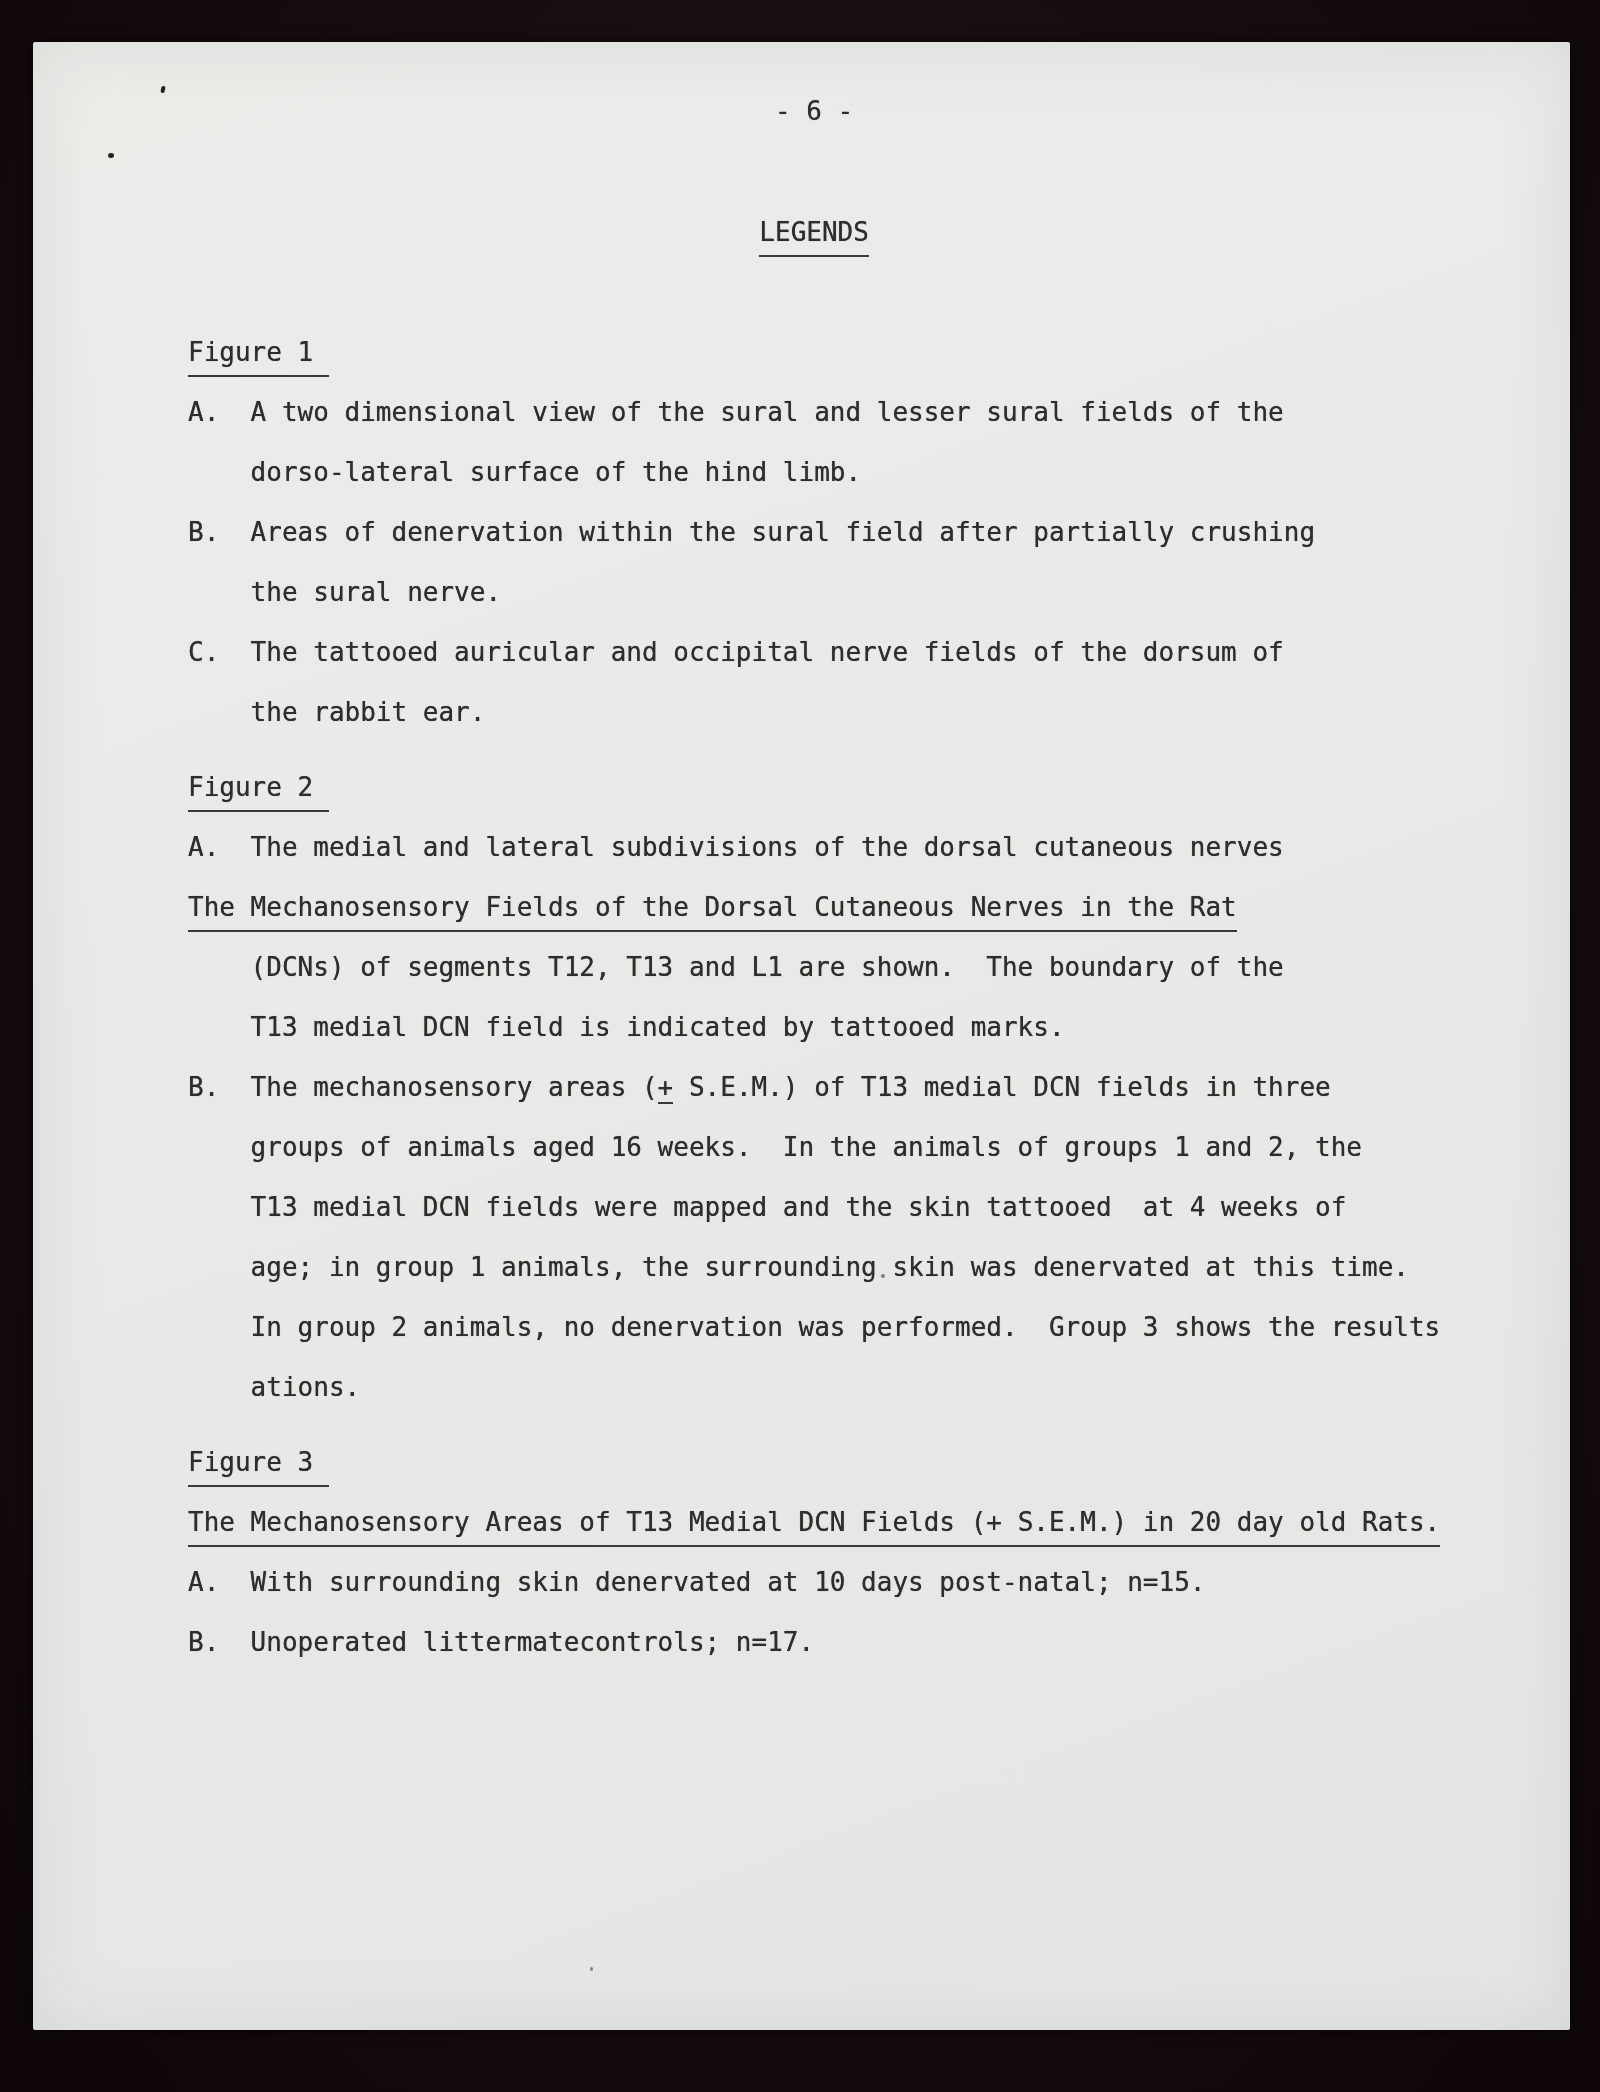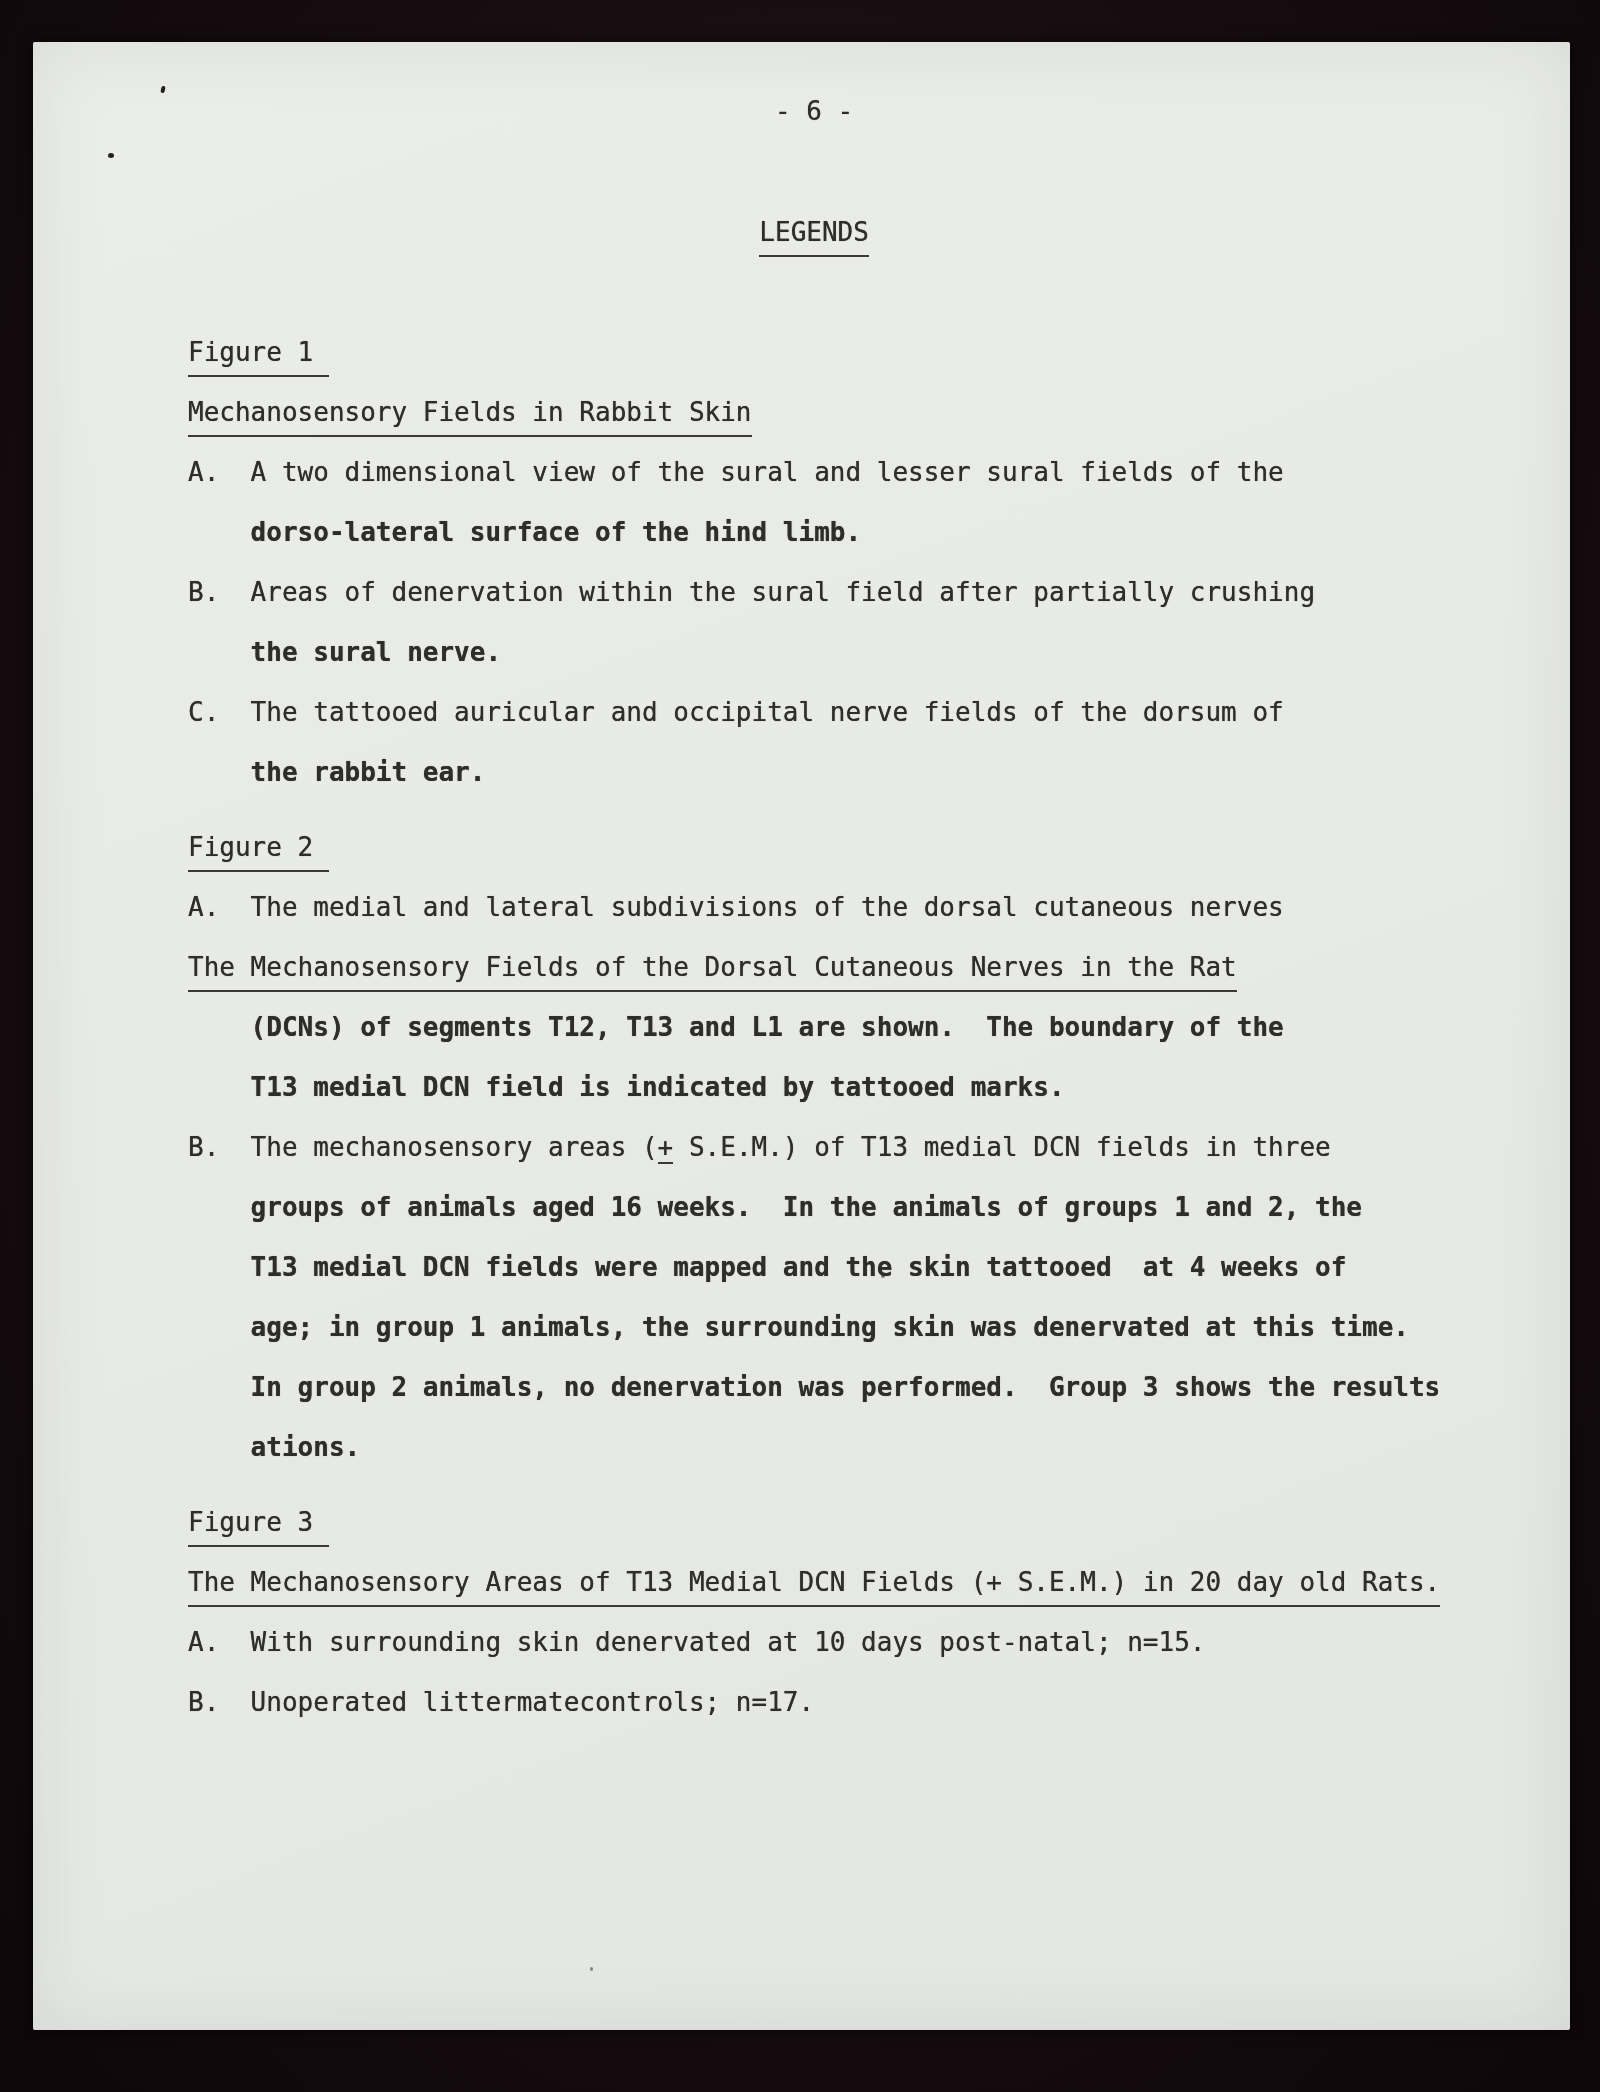--- a/index.html
+++ b/index.html
@@ -21,21 +21,21 @@
   }
   .line{height:60px;line-height:60px;white-space:pre;}
   .center{width:80ch;text-align:center;}
   #pagenum{margin-top:39px;}
   #legends{margin-top:61px;}
   .figlabel-first{margin-top:60px;}
   .figlabel-next{margin-top:15px;}
   .u{border-bottom:2px solid rgba(43,41,38,0.92);padding-bottom:8px;text-align:right;}
   .u-pad{padding-right:1ch;}
   .letter{display:inline-block;width:4ch;}
-  .cont{padding-left:4ch;font-weight:bold;}
+  .cont{padding-left:4ch;}
   .pm{border-bottom:2px solid rgba(43,41,38,0.92);}
   .speck{position:absolute;background:#24201d;border-radius:50%;}
   .s1{left:128px;top:44px;width:4px;height:7px;transform:rotate(14deg);border-radius:2px;}
   .s2{left:75px;top:111px;width:6px;height:5px;}
   .s3{left:848px;top:1232px;width:4px;height:4px;opacity:.55;}
   .s4{left:557px;top:1925px;width:3px;height:4px;opacity:.5;}
 </style>
 </head>
 <body>
 
@@ -47,21 +47,20 @@
     <div class="speck s4"></div>
 
     <div class="textcol">
 
       <div id="pagenum" class="line center">- 6 -</div>
 
       <div id="legends" class="line center"><span class="u">LEGENDS</span></div>
 
       <section>
         <div class="line figlabel-first"><span class="u u-pad">Figure 1</span></div>
-        <div class="line"><span class="u">Mechanosensory Fields in Rabbit Skin</span></div>
         <div class="line"><span class="letter">A.</span><span>A two dimensional view of the sural and lesser sural fields of the</span></div>
         <div class="line cont">dorso-lateral surface of the hind limb.</div>
         <div class="line"><span class="letter">B.</span><span>Areas of denervation within the sural field after partially crushing</span></div>
         <div class="line cont">the sural nerve.</div>
         <div class="line"><span class="letter">C.</span><span>The tattooed auricular and occipital nerve fields of the dorsum of</span></div>
         <div class="line cont">the rabbit ear.</div>
       </section>
 
       <section>
         <div class="line figlabel-next"><span class="u u-pad">Figure 2</span></div>

